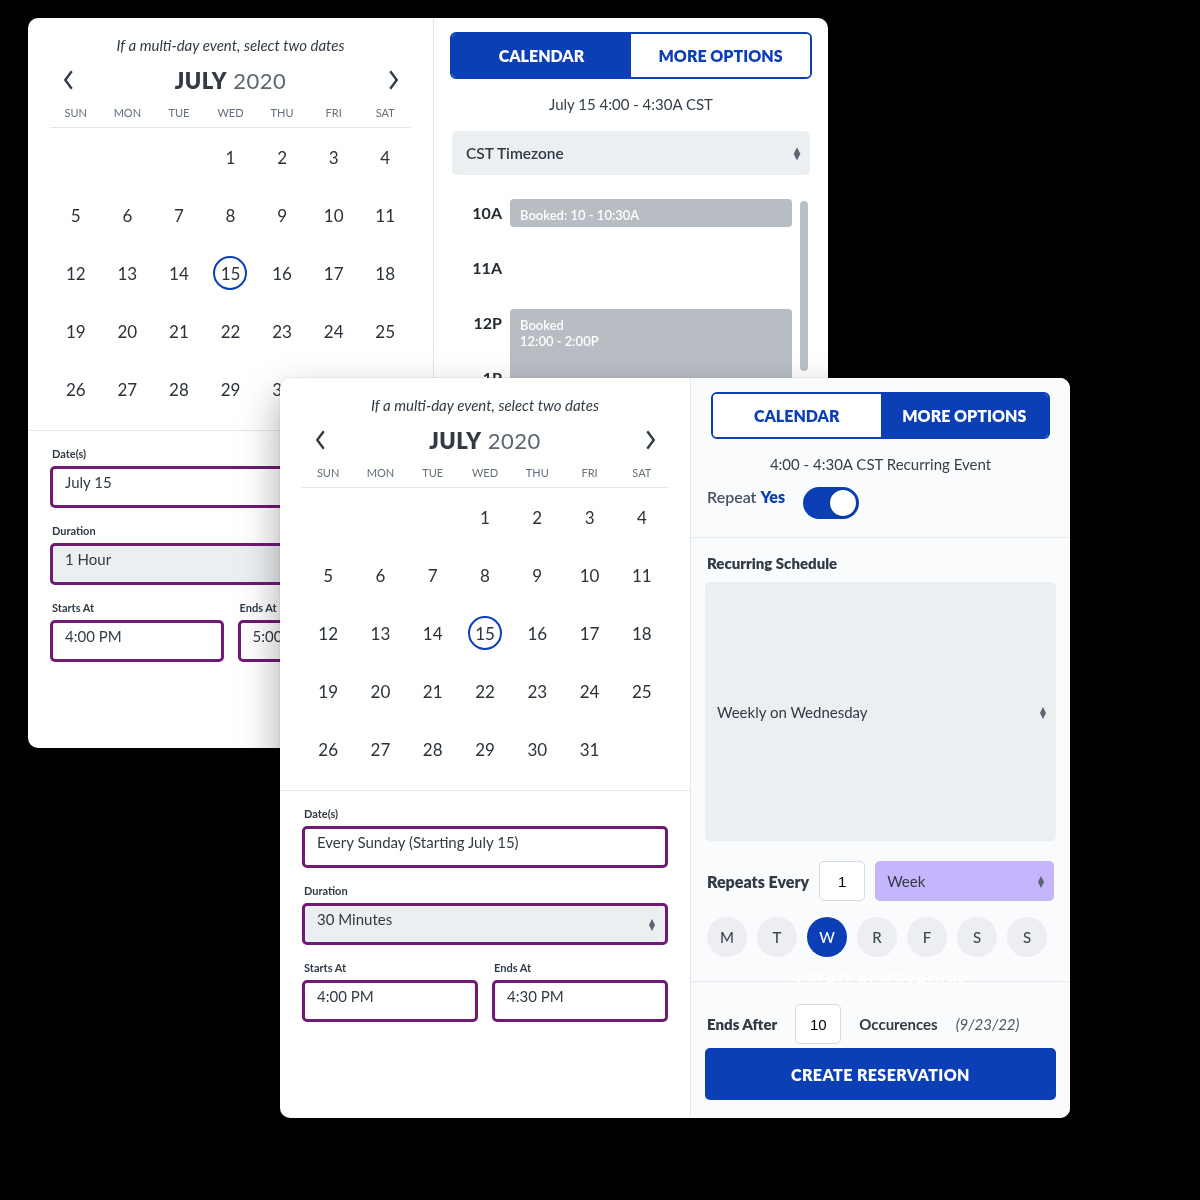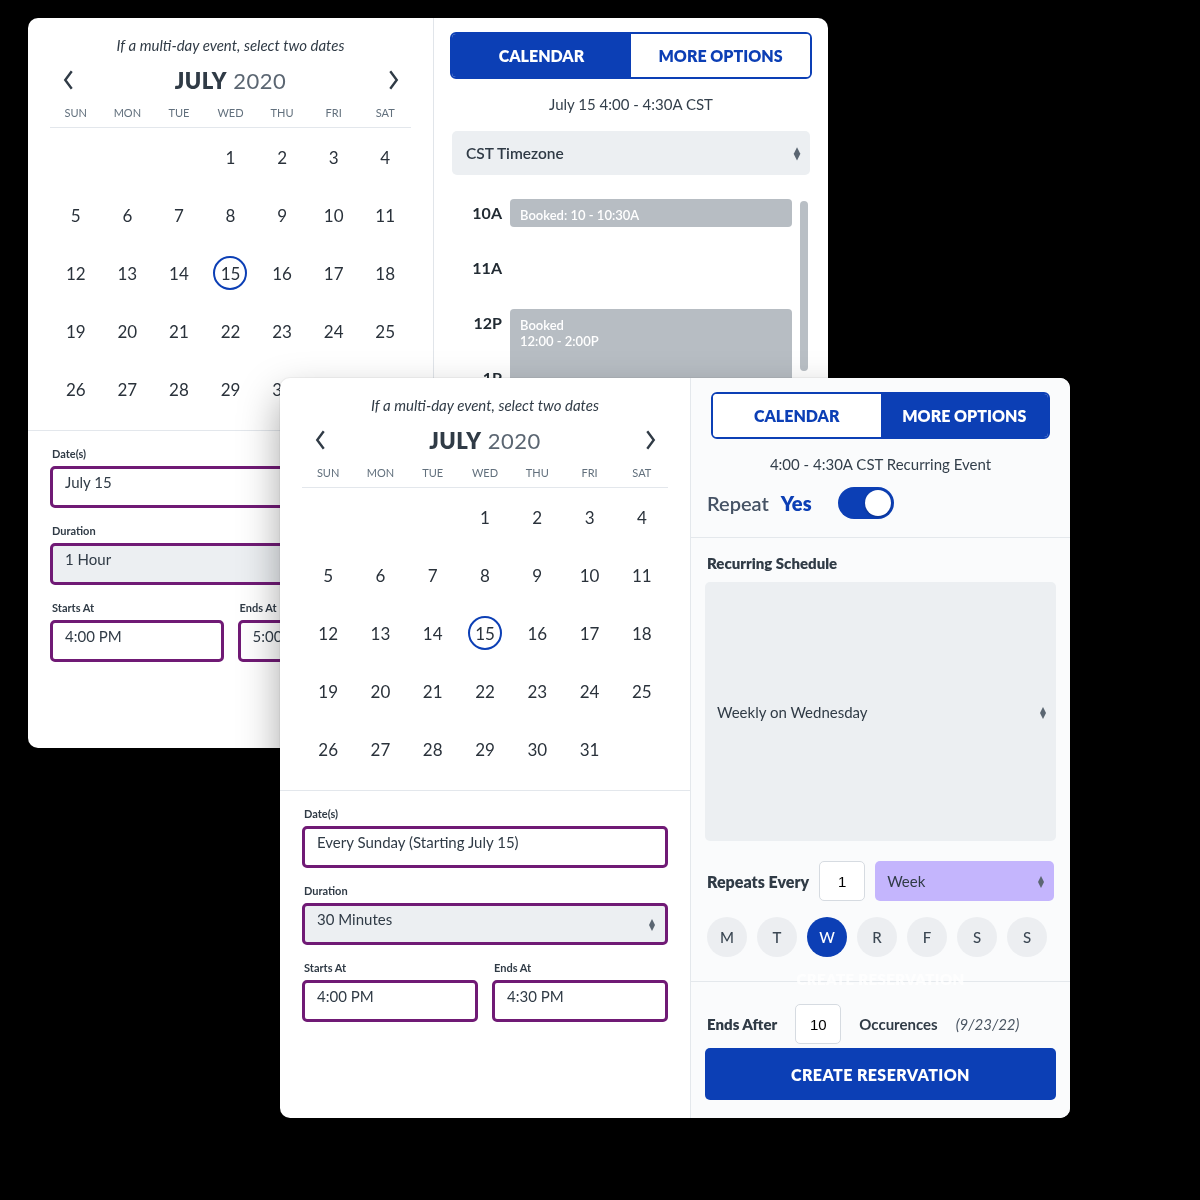--- a/index.html
+++ b/index.html
@@ -64,21 +64,21 @@
   .dayColumn { position:relative; margin:16px 8px 0 8px; flex:1; overflow:hidden; font-size:16px; }
   .dayColumn .hour { position:absolute; left:0; width:50px; text-align:right; font-weight:700; color:#222b33;}
   .dayColumn .block { position:absolute; left:58px; right:18px; background:#b7bdc3; color:#fff; border-radius:4px; padding:8px 10px; font-size:13px; font-weight:600;}
   .dayColumn .scrollThumb { position:absolute; right:2px; top:2px; width:8px; height:170px; background:#b9bfc5; border-radius:5px;}
 
   
   #panelB { left:280px; top:378px; width:790px; height:740px; }
   #panelB .leftB  { width:410px; padding:18px 22px 22px 22px; }
   #panelB .rightB { flex:1; border-left:1px solid #e4e8ec; background:#fafbfc; padding:10px 14px 18px 14px; display:flex; flex-direction:column; }
 
-  .repeatRow { display:flex; align-items:center; gap:12px; font-size:20px; margin:4px 2px 18px 2px;}
+  .repeatRow { display:flex; align-items:flex-start; gap:4px; font-size:16px; margin:4px 2px 18px 2px;}
   .repeatRow .lbl{ font-weight:600; color:#455264;}
   .repeatRow .yes{ font-weight:800; color:#0c3fb5;}
   .toggle { width:56px; height:32px; background:#0c3fb5; border-radius:20px; position:relative; cursor:pointer; margin-left:14px;}
   .toggle .knob{ position:absolute; right:3px; top:3px; width:26px; height:26px; background:#fff; border-radius:50%; box-shadow:0 1px 3px rgba(0,0,0,.25);}
   .secSep{ border-top:1px solid #e4e8ec; margin:0 -14px 16px -14px;}
   .secLabel{ font-weight:800; font-size:15px; margin:0 2px 10px 2px;}
   .rowInline{ display:flex; align-items:center; gap:10px; margin:4px 2px 16px 2px;}
   .numBox{ width:46px; height:40px; border:1px solid #d6dbe1; border-radius:5px; text-align:center; font-size:15px; background:#fff;}
   .miniSelect{ flex:1; height:40px; background:#c4b5fd; border-radius:5px; position:relative; display:flex; align-items:center; padding:0 12px; font-size:15px; }
 

